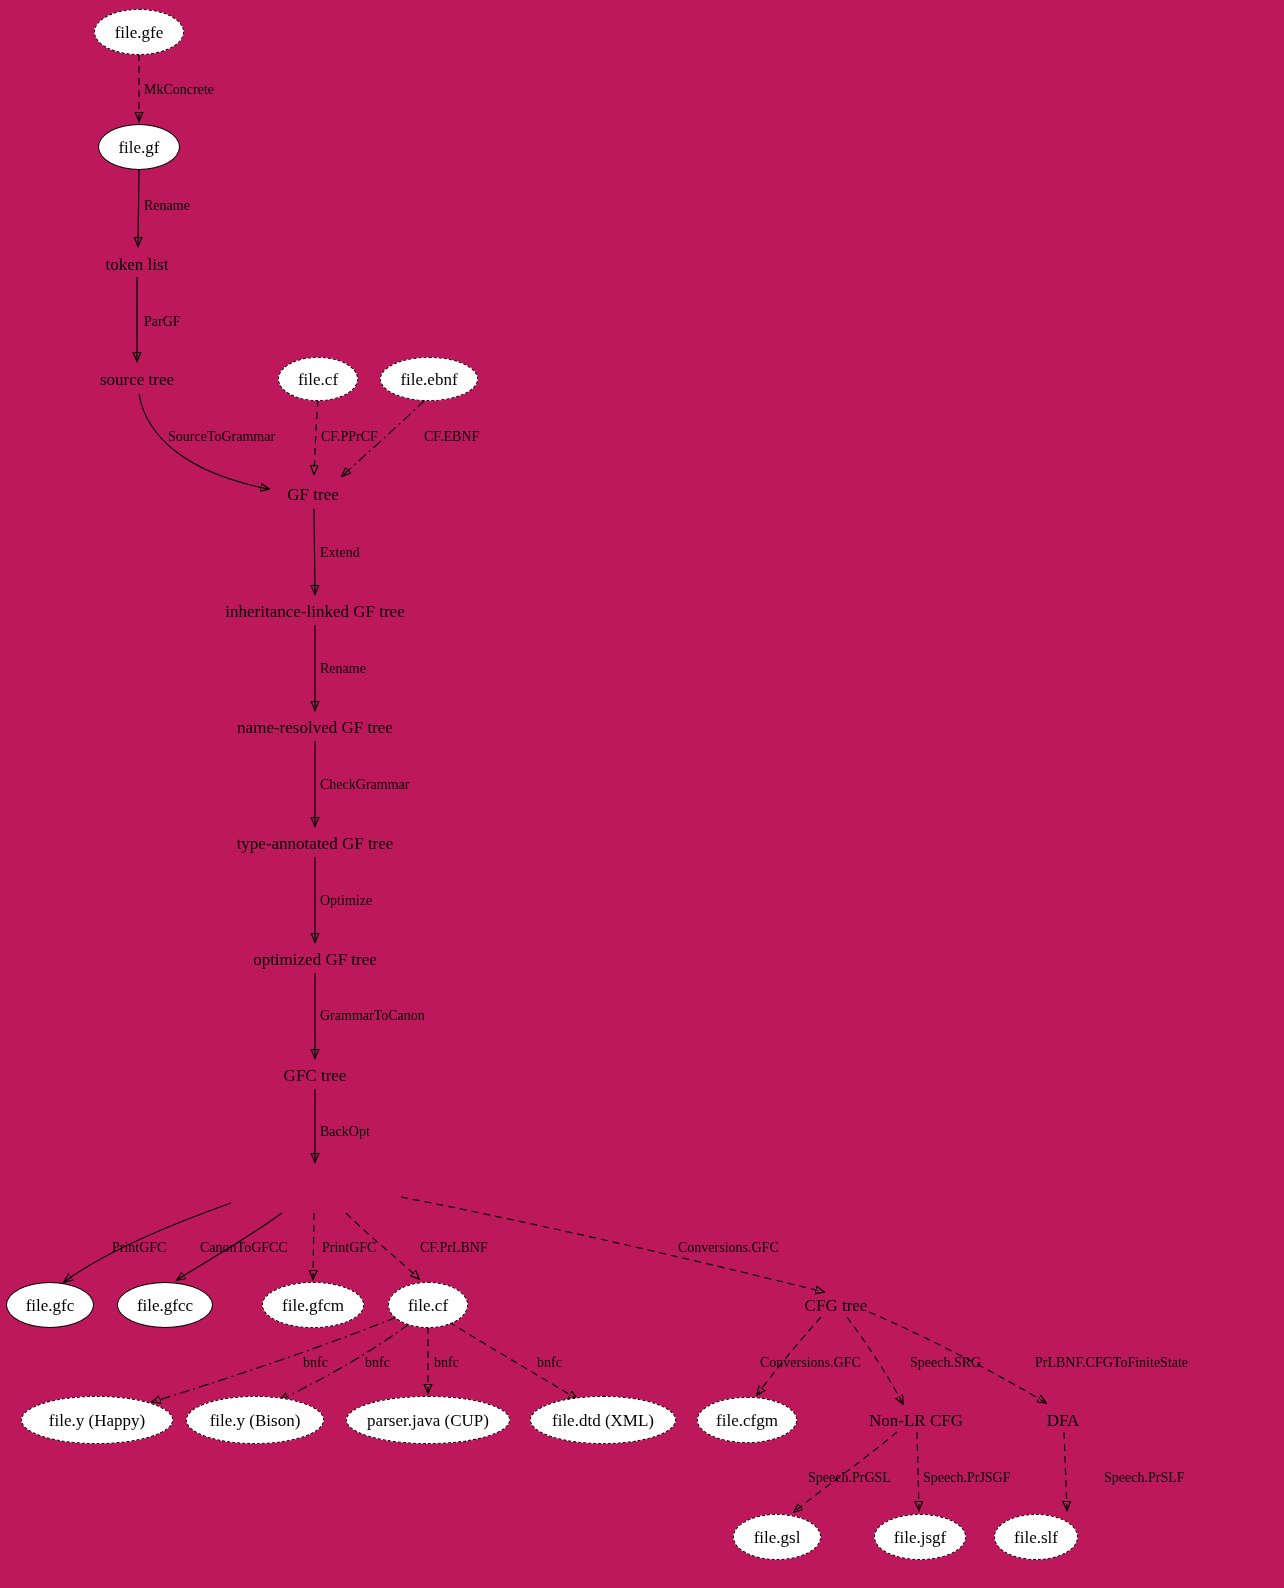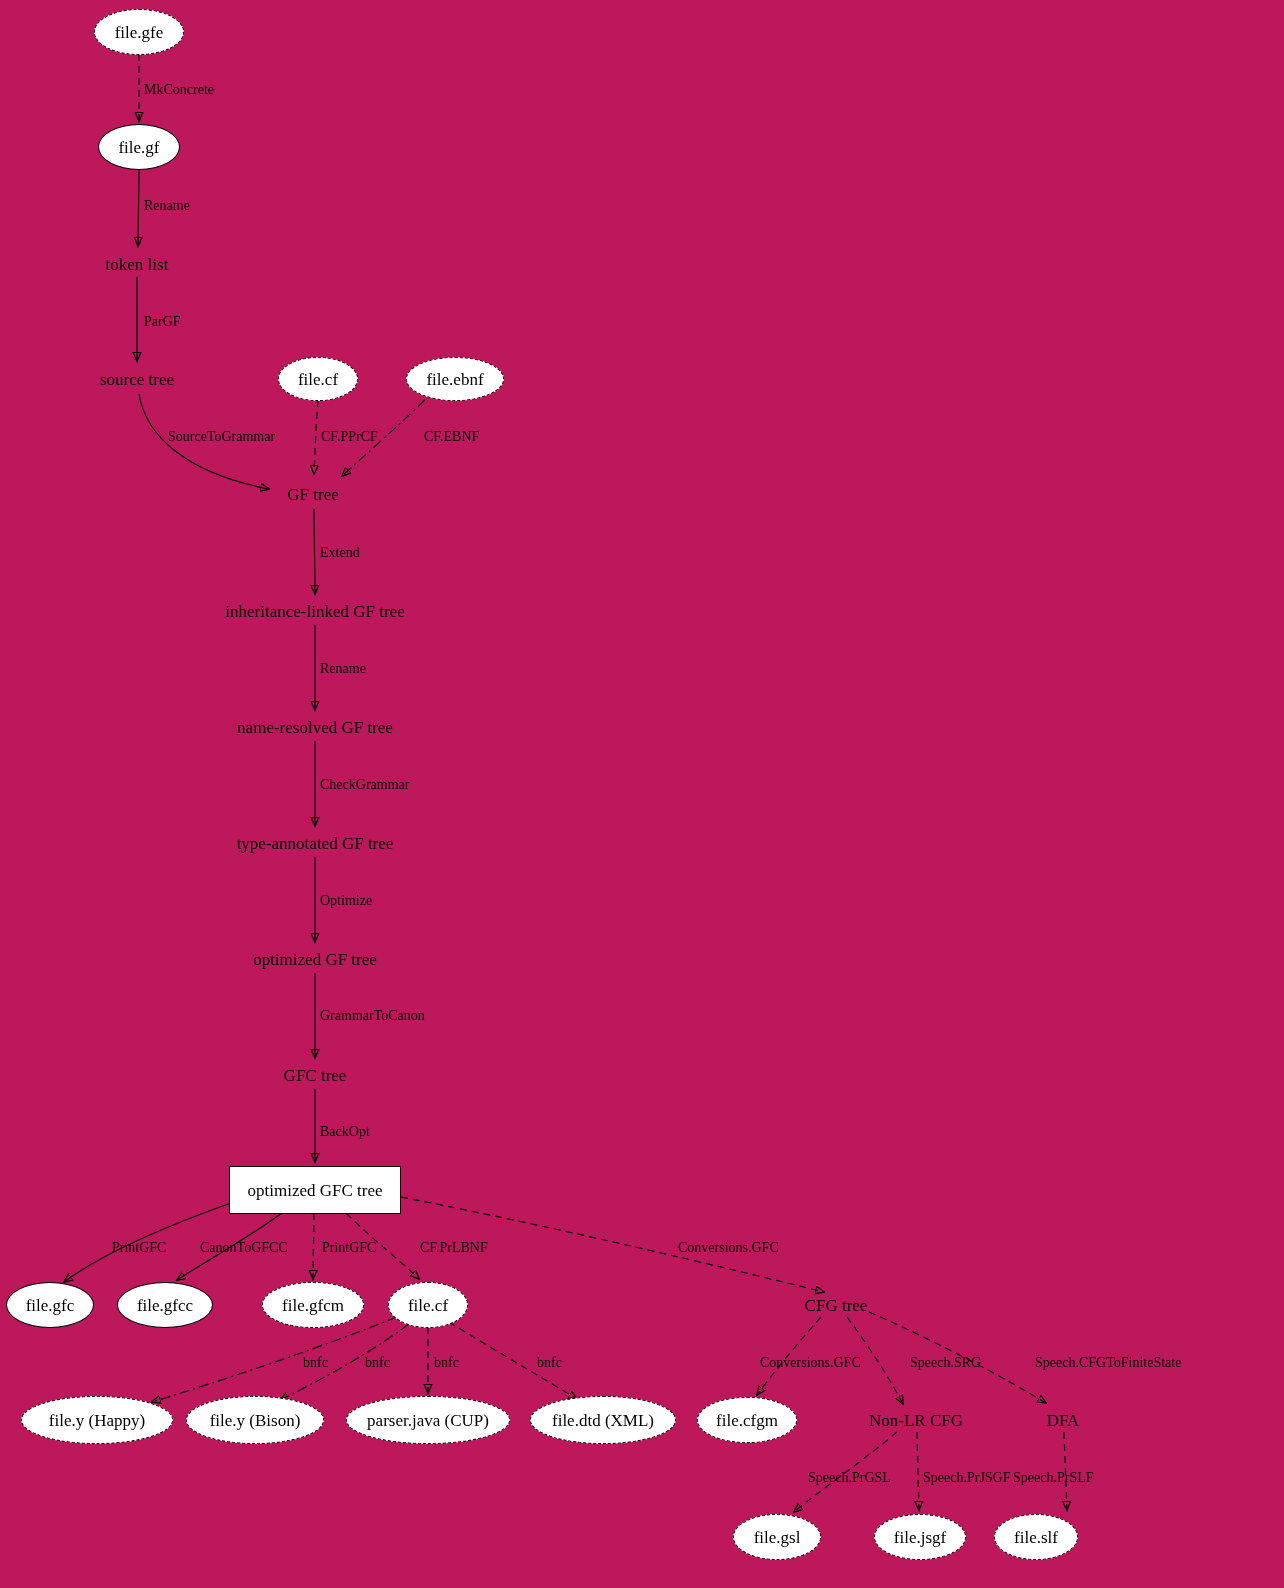--- a/index.html
+++ b/index.html
@@ -80,28 +80,27 @@
     <path class="ed" d="M897,1432 C864,1460 822,1489 794,1512" marker-end="url(#arrow)"></path>
     <path class="ed" d="M917,1432 L919,1510" marker-end="url(#arrow)"></path>
     <path class="ed" d="M1064,1432 L1067,1510" marker-end="url(#arrow)"></path>
   </svg>
 
   <div class="node ellipse dashed-shape" style="left:139px;top:32px;width:88px;height:44px">file.gfe</div>
   <div class="node ellipse" style="left:139px;top:147px;width:80px;height:44px">file.gf</div>
   <div class="node plain" style="left:137px;top:264px">token list</div>
   <div class="node plain" style="left:137px;top:379px">source tree</div>
   <div class="node ellipse dashed-shape" style="left:318px;top:379px;width:78px;height:42px">file.cf</div>
-  <div class="node ellipse dashed-shape" style="left:455px;top:379px;width:96px;height:42px">file.ebnf</div>
+  <div class="node ellipse dashed-shape" style="left:429px;top:379px;width:96px;height:42px">file.ebnf</div>
   <div class="node plain" style="left:313px;top:494px">GF tree</div>
   <div class="node plain" style="left:315px;top:611px">inheritance-linked GF tree</div>
   <div class="node plain" style="left:315px;top:727px">name-resolved GF tree</div>
   <div class="node plain" style="left:315px;top:843px">type-annotated GF tree</div>
   <div class="node plain" style="left:315px;top:959px">optimized GF tree</div>
   <div class="node plain" style="left:315px;top:1075px">GFC tree</div>
-  <div class="node rect" style="left:315px;top:1190px;width:170px;height:46px">optimized GFC tree</div>
   <div class="node ellipse" style="left:50px;top:1305px;width:86px;height:44px">file.gfc</div>
   <div class="node ellipse" style="left:165px;top:1305px;width:94px;height:44px">file.gfcc</div>
   <div class="node ellipse dashed-shape" style="left:313px;top:1305px;width:100px;height:44px">file.gfcm</div>
   <div class="node ellipse dashed-shape" style="left:428px;top:1305px;width:78px;height:44px">file.cf</div>
   <div class="node plain" style="left:836px;top:1305px">CFG tree</div>
   <div class="node ellipse dashed-shape" style="left:97px;top:1420px;width:150px;height:46px">file.y (Happy)</div>
   <div class="node ellipse dashed-shape" style="left:255px;top:1420px;width:136px;height:46px">file.y (Bison)</div>
   <div class="node ellipse dashed-shape" style="left:428px;top:1420px;width:162px;height:46px">parser.java (CUP)</div>
   <div class="node ellipse dashed-shape" style="left:603px;top:1420px;width:144px;height:46px">file.dtd (XML)</div>
   <div class="node ellipse dashed-shape" style="left:747px;top:1420px;width:98px;height:44px">file.cfgm</div>
@@ -127,18 +126,18 @@
   <div class="elabel" style="left:200px;top:1248px">CanonToGFCC</div>
   <div class="elabel" style="left:322px;top:1248px">PrintGFC</div>
   <div class="elabel" style="left:420px;top:1248px">CF.PrLBNF</div>
   <div class="elabel" style="left:678px;top:1248px">Conversions.GFC</div>
   <div class="elabel" style="left:303px;top:1363px">bnfc</div>
   <div class="elabel" style="left:365px;top:1363px">bnfc</div>
   <div class="elabel" style="left:434px;top:1363px">bnfc</div>
   <div class="elabel" style="left:537px;top:1363px">bnfc</div>
   <div class="elabel" style="left:760px;top:1363px">Conversions.GFC</div>
   <div class="elabel" style="left:910px;top:1363px">Speech.SRG</div>
-  <div class="elabel" style="left:1035px;top:1363px">Speech.CFGToFiniteState</div>
+  <div class="elabel" style="left:1035px;top:1363px">PrLBNF.CFGToFiniteState</div>
   <div class="elabel" style="left:808px;top:1478px">Speech.PrGSL</div>
   <div class="elabel" style="left:923px;top:1478px">Speech.PrJSGF</div>
-  <div class="elabel" style="left:1013px;top:1478px">Speech.PrSLF</div>
+  <div class="elabel" style="left:1104px;top:1478px">Speech.PrSLF</div>
 
 </div>
 
 </body></html>

